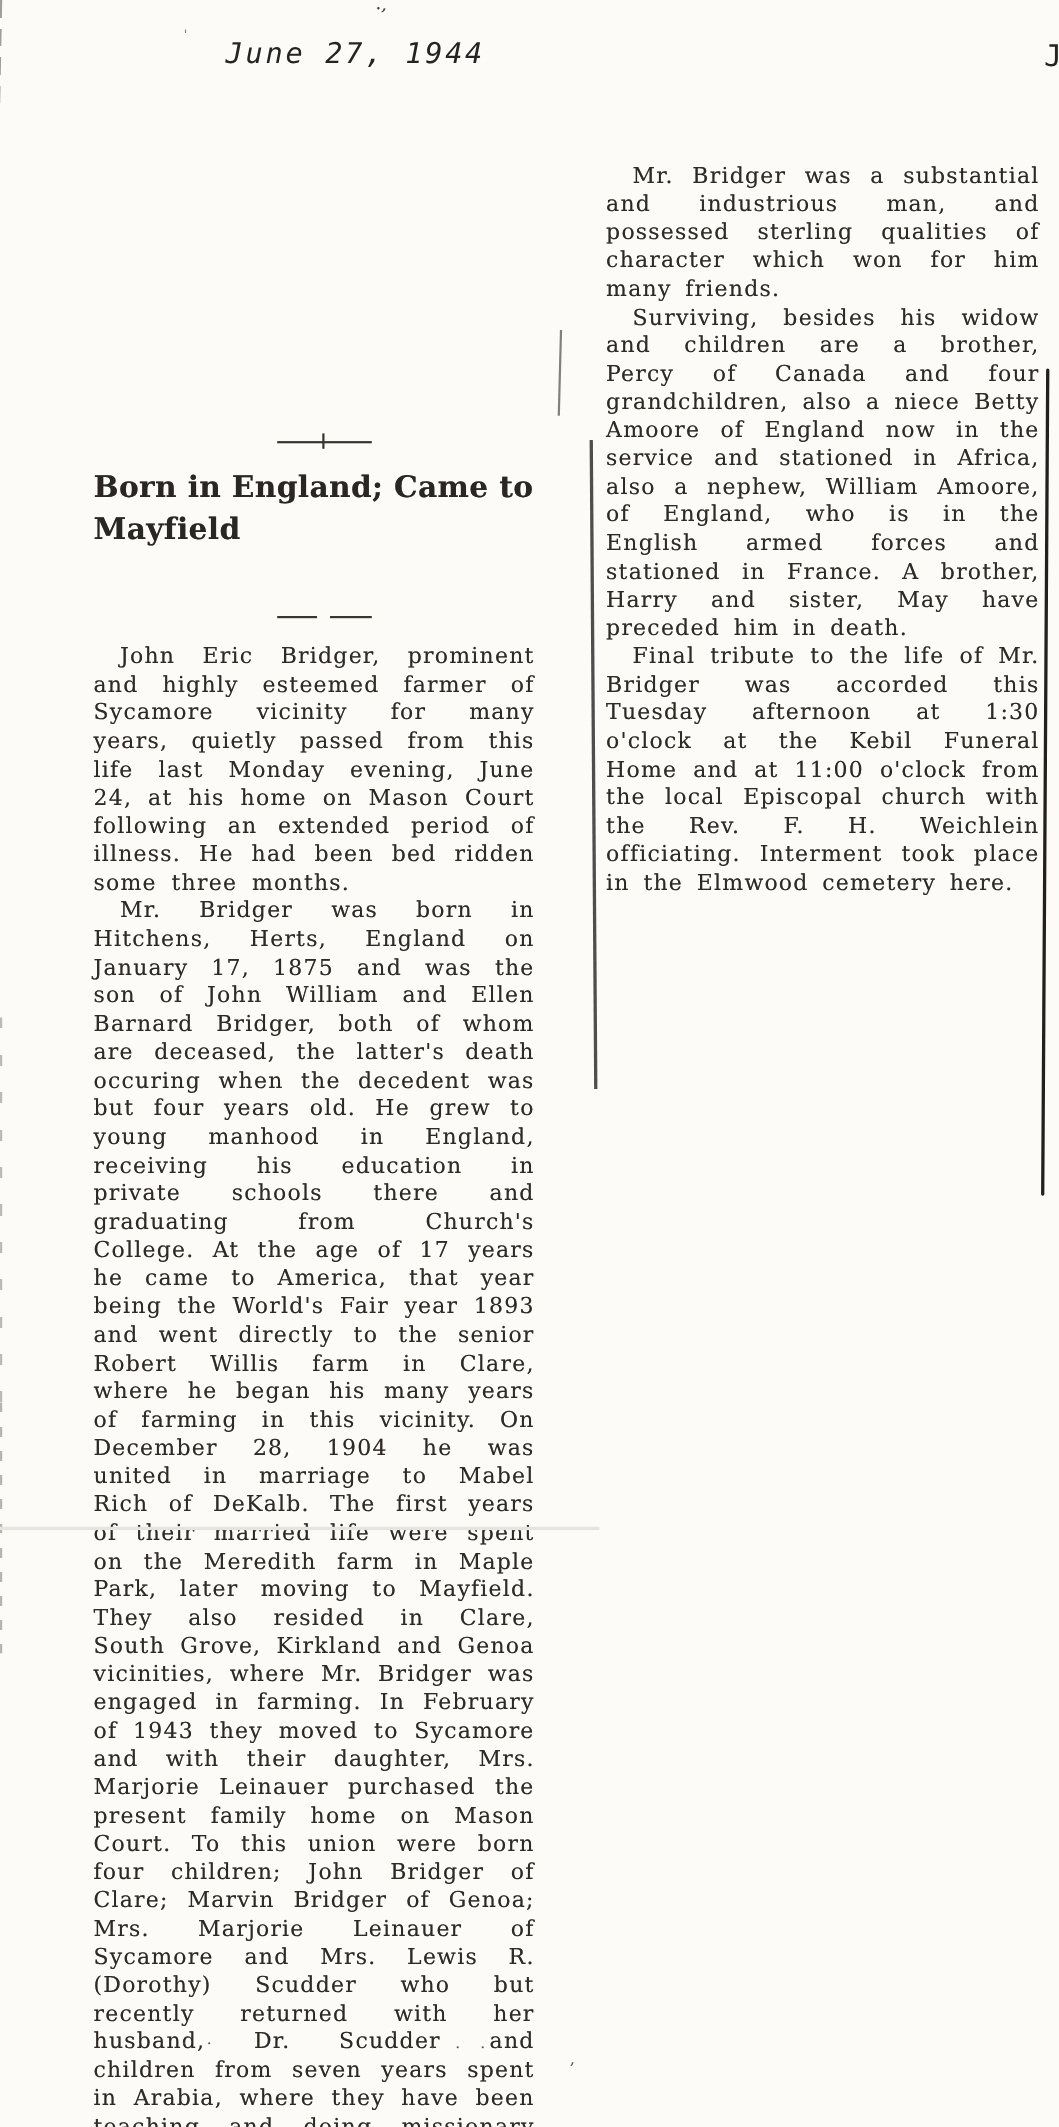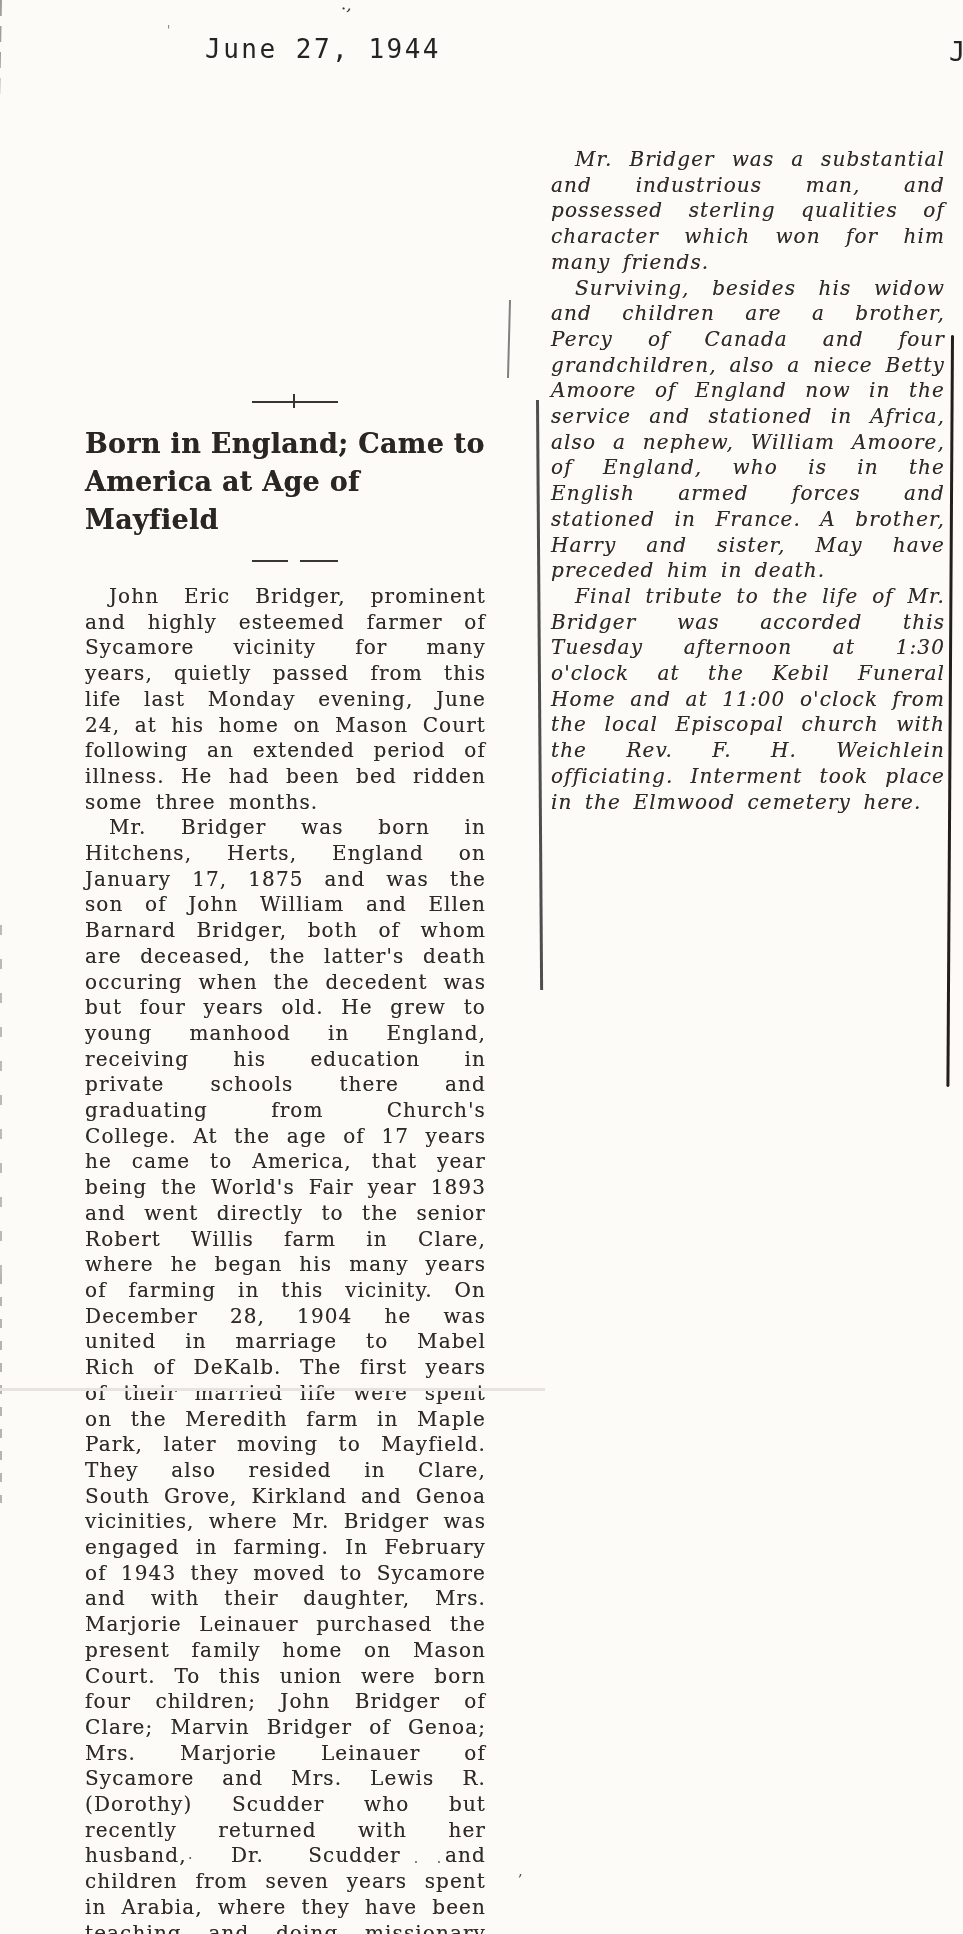--- a/index.html
+++ b/index.html
@@ -9,21 +9,21 @@
     height: 1934px;
     background: #fcfbf8;
     overflow: hidden;
     font-family: "DejaVu Serif", serif;
     color: #2e2a25;
   }
   
   .date-line {
     position: absolute; left: 205px; top: 34px;
     font-family: "DejaVu Sans Mono", monospace;
-    font-size: 26px; letter-spacing: 2.5px; color: #242424;
+    font-size: 26px; letter-spacing: 2.5px; color: #242424; font-style: italic;
   }
   .corner-letter {
     position: absolute; left: 949px; top: 36px;
     font-family: "DejaVu Sans Mono", monospace;
     font-size: 27px; color: #242424;
   }
   .mark-top {
     position: absolute; left: 342px; top: -6px;
     font-size: 17px; color: #3a3a3a; transform: rotate(12deg);
   }
@@ -65,21 +65,21 @@
   
   .col { position: absolute; }
   .col p {
     margin: 0; text-indent: 24px;
     font-size: 20px; line-height: 25.7px;
     text-align: justify;
     letter-spacing: 1.1px; word-spacing: 6px;
     text-shadow: 0 0 0.6px rgba(46,42,37,0.5);
   }
   .col-left-body { left: 85px; top: 584px; width: 401px; }
-  .col-right-body { left: 551px; top: 147px; width: 394px; font-style: italic; }
+  .col-right-body { left: 551px; top: 147px; width: 394px; }
   .col-right-body p { word-spacing: 5px; }
   
   .vrule { position: absolute; background: #2f2f2f; }
   .rule-mid-short { left: 508px; top: 300px; width: 2px; height: 78px; opacity: .6; transform: rotate(1.5deg); }
   .rule-mid { left: 536px; top: 400px; width: 2.5px; height: 590px; transform: rotate(-0.4deg); transform-origin: top left; opacity: .85; }
   .rule-right { left: 951px; top: 335px; width: 3px; height: 752px; background: #221f1c; transform: rotate(0.35deg); transform-origin: top left; border-radius: 2px; }
   .rule-gutter-low {
     left: 514px; top: 945px; width: 2px; height: 925px;
     background: repeating-linear-gradient(180deg, rgba(70,65,58,0.5) 0 16px, rgba(70,65,58,0) 16px 26px);
     transform: rotate(1.1deg); transform-origin: top left;
@@ -109,21 +109,20 @@
   <div class="date-line">June 27, 1944</div>
   <div class="corner-letter">J</div>
   <div class="mark-top">.,</div>
   <div class="mark-tick">'</div>
 
 
   <div class="rule-cross"></div>
 
   <h2 class="subhead">
     <span class="sh">Born in England; Came to</span>
-    <span class="sh">America at Age of</span>
     <span class="sh">Mayfield</span>
   </h2>
 
   <div class="rule-dash"></div>
 
   <div class="col col-left-body">
     <p>John Eric Bridger, prominent and highly esteemed farmer of Sycamore vicinity for many years, quietly passed from this life last Monday evening, June 24, at his home on Mason Court following an extended period of illness. He had been bed ridden some three months.</p>
     <p>Mr. Bridger was born in Hitchens, Herts, England on January 17, 1875 and was the son of John William and Ellen Barnard Bridger, both of whom are deceased, the latter's death occuring when the decedent was but four years old. He grew to young manhood in England, receiving his education in private schools there and graduating from Church's College. At the age of 17 years he came to America, that year being the World's Fair year 1893 and went directly to the senior Robert Willis farm in Clare, where he began his many years of farming in this vicinity. On December 28, 1904 he was united in marriage to Mabel Rich of DeKalb. The first years of their married life were spent on the Meredith farm in Maple Park, later moving to Mayfield. They also resided in Clare, South Grove, Kirkland and Genoa vicinities, where Mr. Bridger was engaged in farming. In February of 1943 they moved to Sycamore and with their daughter, Mrs. Marjorie Leinauer purchased the present family home on Mason Court. To this union were born four children; John Bridger of Clare; Marvin Bridger of Genoa; Mrs. Marjorie Leinauer of Sycamore and Mrs. Lewis R. (Dorothy) Scudder who but recently returned with her husband, Dr. Scudder and children from seven years spent in Arabia, where they have been teaching and doing missionary work.</p>
   </div>
 

